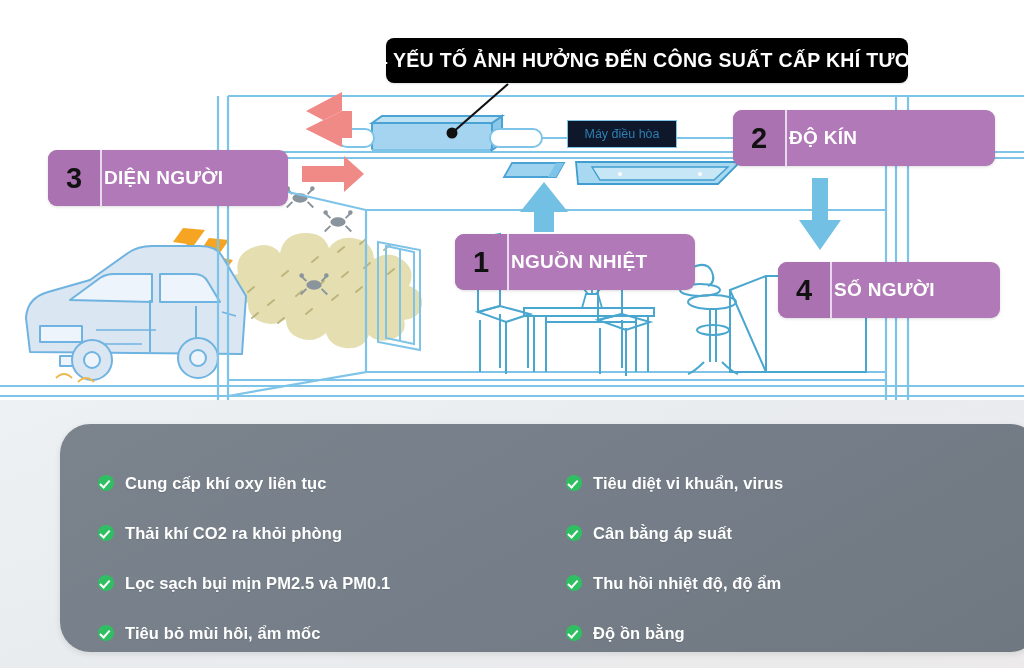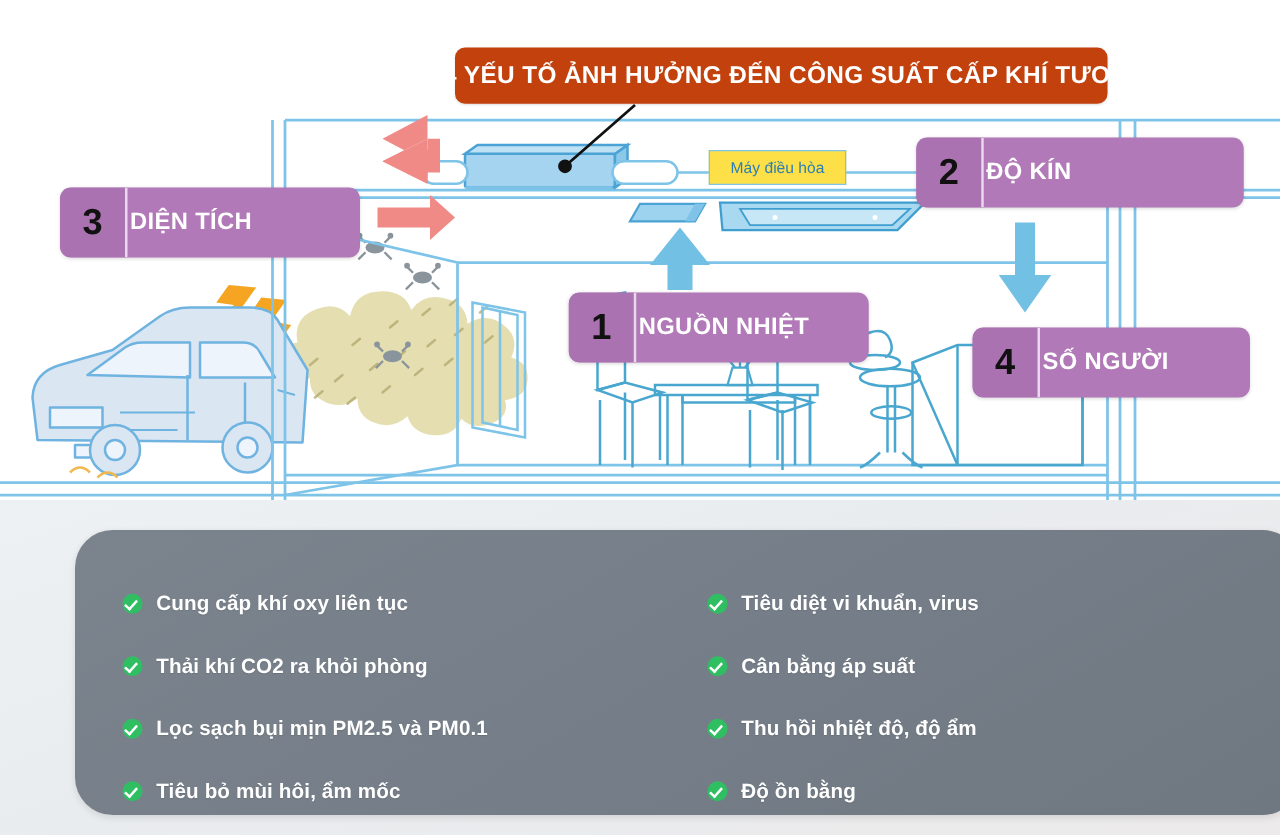--- a/index.html
+++ b/index.html
@@ -12,22 +12,22 @@
     position:relative;
   }
   #root{position:relative;width:1024px;height:668px;overflow:hidden;}
 
   
   .illus{position:absolute;left:0;top:0;width:1024px;height:400px;background:#fff;overflow:hidden;}
   .illus svg{position:absolute;left:0;top:0;}
 
   
   .title-banner{
-    position:absolute;left:364px;top:38px;width:522px;height:45px;
-    background:#c2410c;border-radius:8px;
+    position:absolute;left:386px;top:38px;width:522px;height:45px;
+    background:#000000;border-radius:8px;
     display:flex;align-items:center;justify-content:center;
     box-shadow:0 1px 2px rgba(0,0,0,.12);
     z-index:40;
   }
   .title-banner span{
     color:#ffffff;font-size:19.5px;font-weight:bold;letter-spacing:.3px;
     white-space:nowrap;
   }
 
   
@@ -51,21 +51,21 @@
     white-space:nowrap;
   }
   #chip1{left:455px;top:234px;width:240px;}
   #chip2{left:733px;top:110px;width:262px;}
   #chip3{left:48px;top:150px;width:240px;}
   #chip4{left:778px;top:262px;width:222px;}
 
   
   .ac-label{
     position:absolute;left:567px;top:120px;width:108px;height:26px;
-    background:#fde047;border:1.6px solid #7ec3e8;
+    background:#0f172a;border:1.6px solid #7ec3e8;
     display:flex;align-items:center;justify-content:center;
     z-index:30;
   }
   .ac-label span{color:#2e7fb3;font-size:12.5px;white-space:nowrap;}
 
   
   .bottom-wrap{
     position:absolute;left:0;top:400px;width:1024px;height:268px;
     background:
       radial-gradient(circle at 960px 640px, rgba(236,176,160,.55) 0 60px, rgba(236,176,160,0) 130px),
@@ -328,21 +328,21 @@
     <div class="chip" id="chip1">
       <div class="num">1</div>
       <div class="lbl">NGUỒN NHIỆT</div>
     </div>
     <div class="chip" id="chip2">
       <div class="num">2</div>
       <div class="lbl">ĐỘ KÍN</div>
     </div>
     <div class="chip" id="chip3">
       <div class="num">3</div>
-      <div class="lbl">DIỆN TÍCH</div>
+      <div class="lbl">DIỆN NGƯỜI</div>
     </div>
     <div class="chip" id="chip4">
       <div class="num">4</div>
       <div class="lbl">SỐ NGƯỜI</div>
     </div>
   </div>
 
   <div class="bottom-wrap">
     <div class="panel">
       <div class="cols">

